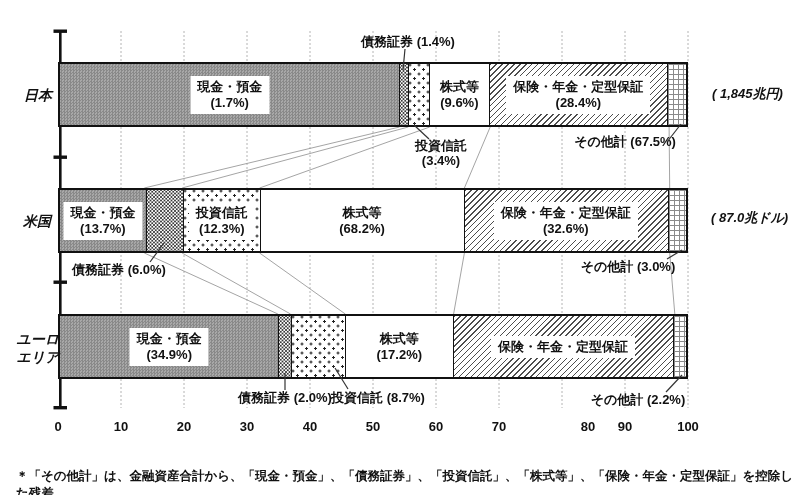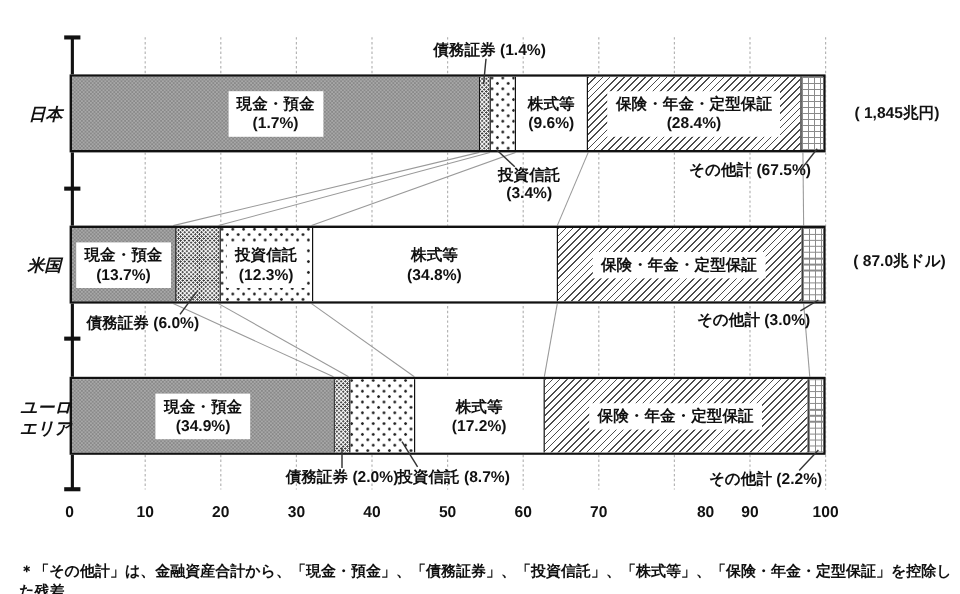--- a/index.html
+++ b/index.html
@@ -26,22 +26,22 @@
     background-image:repeating-linear-gradient(135deg,#4d4d4d 0,#4d4d4d 1px,transparent 1px,transparent 4.2px);}
   .pat-other{background-color:#fff;
     background-image:repeating-linear-gradient(0deg,#8a8a8a 0 1px,transparent 1px 5px),
                      repeating-linear-gradient(90deg,#8a8a8a 0 1px,transparent 1px 5px);}
   .inbox{position:absolute;top:50%;transform:translate(-50%,-50%);background:#fff;
          text-align:center;font-weight:700;font-size:13px;line-height:16px;
          padding:3px 7px;white-space:nowrap;z-index:4;}
   .olabel{position:absolute;transform:translate(-50%,-50%);white-space:nowrap;
           font-weight:700;font-size:13px;line-height:15px;text-align:center;z-index:5;}
   .rowlabel{position:absolute;transform:translate(-50%,-50%);font-weight:700;font-style:italic;
-            font-size:14px;line-height:18px;text-align:right;white-space:nowrap;z-index:5;}
-  .total{position:absolute;transform:translateY(-50%);font-weight:700;
+            font-size:14px;line-height:18px;text-align:left;white-space:nowrap;z-index:5;}
+  .total{position:absolute;transform:translateY(-50%);font-weight:700;font-style:italic;
          font-size:13px;white-space:nowrap;z-index:5;}
   .tick{position:absolute;top:419px;transform:translateX(-50%);font-weight:700;font-size:13px;z-index:5;}
   #xlabel{position:absolute;left:373px;top:443px;transform:translateX(-50%);
           font-weight:700;font-size:13.5px;white-space:nowrap;z-index:5;}
   #footnote{position:absolute;left:16px;top:468px;width:778px;font-weight:700;
             font-size:12.5px;z-index:5;}
 </style>
 </head>
 <body>
 
@@ -112,24 +112,25 @@
     <div class="inbox" style="left: 6.85%;">
       <div>現金・預金</div>
         <div>(13.7%)</div>
     </div>
     <div class="inbox" style="left: 25.85%;">
       <div>投資信託</div>
         <div>(12.3%)</div>
     </div>
     <div class="inbox" style="left: 48.25%;">
       <div>株式等</div>
-        <div>(34.8%)</div>
+        <div>(68.2%)</div>
     </div>
     <div class="inbox" style="left: 80.8%;">
       <div>保険・年金・定型保証</div>
+        <div>(32.6%)</div>
     </div>
   </div>
 
   <div class="bar" style="top:314px">
     <div class="seg pat-cash" style="left: 0%; width: 34.9%;"></div>
     <div class="seg pat-bonds sep" style="left: 34.9%; width: 2%;"></div>
     <div class="seg pat-funds sep" style="left: 36.9%; width: 8.7%;"></div>
     <div class="seg pat-equity sep" style="left: 45.6%; width: 17.2%;"></div>
     <div class="seg pat-ins sep" style="left: 62.8%; width: 35.1%;"></div>
     <div class="seg pat-other sep" style="left: 97.9%; width: 2.1%;"></div>

